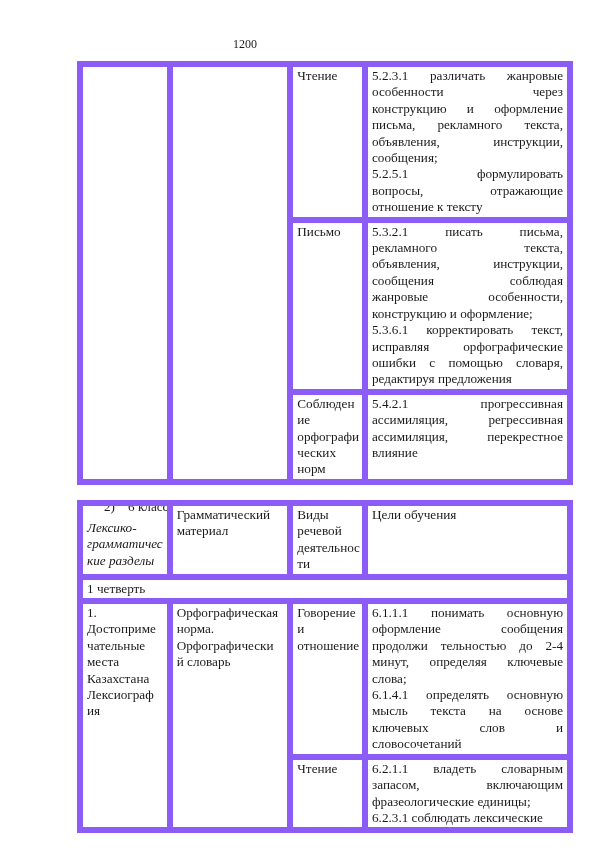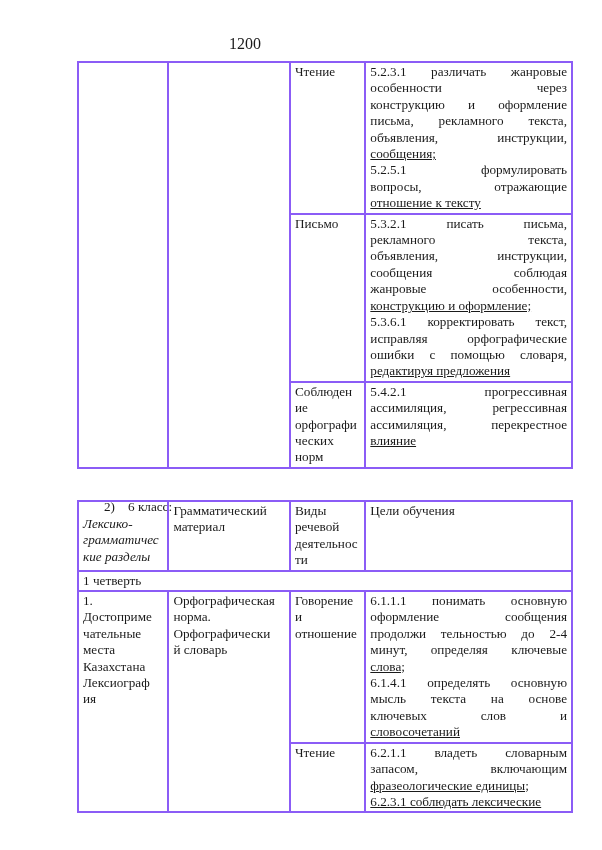--- a/index.html
+++ b/index.html
@@ -3,37 +3,37 @@
 <meta charset="utf-8">
 <style>
   html, body { margin: 0; padding: 0; background: #ffffff; }
   body {
     width: 602px; height: 850px; position: relative; overflow: hidden;
     font-family: "Liberation Serif", "DejaVu Serif", serif;
     color: #1a1a1a; font-size: 13.2px; line-height: 16.4px;
   }
   .page-number {
     position: absolute; top: 36px; left: 0; width: 490px; text-align: center;
-    font-size: 16px;
+    font-size: 12px;
   }
   table.grid {
     position: absolute; border-collapse: collapse; table-layout: fixed;
   }
   table.grid td {
-    border: 2px solid #8b5cf6; vertical-align: top; padding: 1px 4px 1px 4px;
+    border: 6px solid #8b5cf6; vertical-align: top; padding: 1px 4px 1px 4px;
   }
   #t1 { left: 77px; top: 61px; width: 496px; }
   #t2 { left: 77px; top: 500px; width: 496px; }
   .c1 { width: 84px; }
   .c2 { width: 113px; }
   .c3 { width: 70px; }
   .c4 { width: 192px; }
   .just { text-align: justify; text-align-last: auto; margin-top: 17px; }
   .just span.line { display: block; text-align: justify; text-align-last: justify; }
-  .just span.line.last { text-align-last: left; text-decoration: underline; }
+  .just span.line.last { text-align-last: left; }
   .section-label {
     position: absolute; left: 104px; top: 499px; font-size: 13.2px;
   }
   .section-label .num { display: inline-block; width: 24px; }
   .hdr1 { padding-top: 14px !important; font-style: italic; }
   .quarter td { padding-top: 0; padding-bottom: 0; }
 </style>
 </head>
 <body>
 

